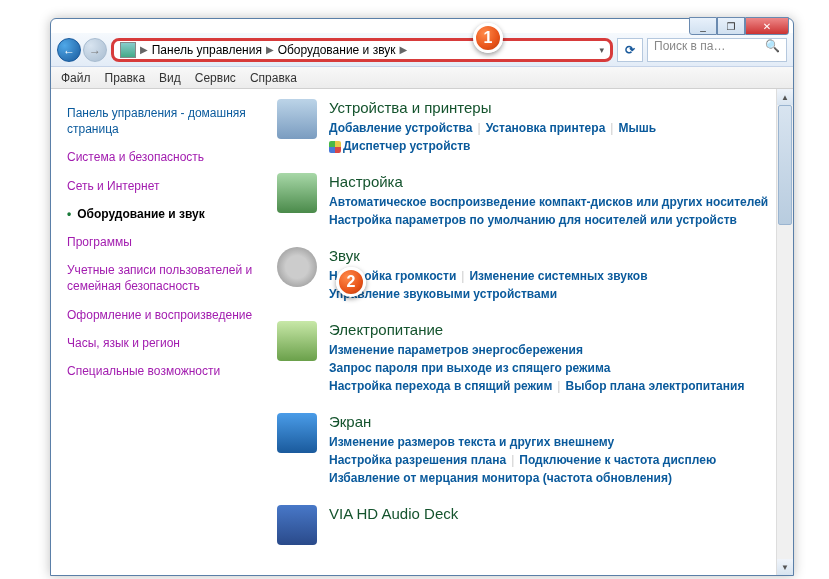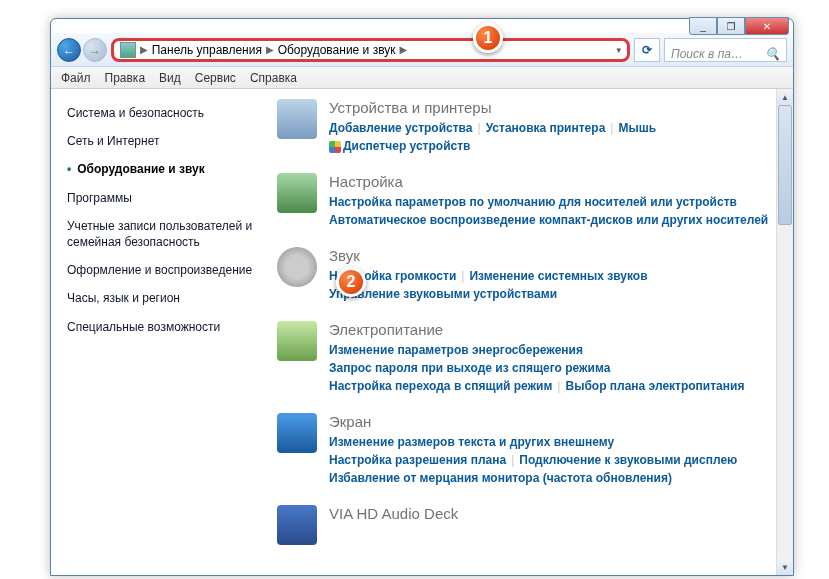--- a/index.html
+++ b/index.html
@@ -77,24 +77,24 @@
 .addr-icon { width:16px; height:16px; background: linear-gradient(#8cc, #4a8); border:1px solid #888; }
 .addr-sep { color: #666; font-size: 10px; }
 .addr-drop { margin-left: auto; color:#555; font-size:9px; }
 .refresh-btn {
   width: 26px; height: 24px;
   background: #fff; border: 1px solid #b5c8de;
   display:flex; align-items:center; justify-content:center;
   color:#1a5a9c; font-weight:bold;
 }
 .search {
-  width: 123px; height: 24px;
+  width: 140px; height: 24px;
   background:#fff; border:1px solid #b5c8de;
-  display:flex; align-items:flex-end; padding:0 6px;
-  color:#888; font-style:italic;
+  display:flex; align-items:flex-start; padding:0 6px;
+  color:#888; 
 }
 .search span:last-child { margin-left:auto; color:#4a8fd8; }
 .menu-row {
   height: 22px;
   background: linear-gradient(#f8f8f8,#ececec);
   border-bottom: 1px solid #d0d0d0;
   display:flex; align-items:center; gap:14px;
   padding: 0 10px;
 }
 .menu-row span { color:#333; }
@@ -102,21 +102,21 @@
   display:flex;
   height: calc(100% - 70px);
 }
 .sidebar {
   width: 218px;
   padding: 12px 0 12px 16px;
   background:#fff;
 }
 .sidebar a {
   display:block;
-  color:#0f172a;
+  color:#a21caf;
   text-decoration:none;
   padding: 4px 0;
   line-height: 1.35;
 }
 .sidebar a.head { color:#0a5a9c; }
 .sidebar a.active { color:#000; font-weight:bold; }
 .sidebar a.active::before {
   content:"•"; color:#1a7a3a; margin-right:6px;
 }
 .sidebar .group { margin-bottom: 4px; }
@@ -133,21 +133,21 @@
   margin-bottom: 18px;
 }
 .cat-icon { width:40px; height:40px; flex-shrink:0; border-radius:4px; }
 .ic-dev { background: linear-gradient(#bcd4e8,#7a9cc0); }
 .ic-auto { background: linear-gradient(#a8d8a8,#4a8a4a); }
 .ic-snd { background: radial-gradient(circle,#ccc 40%,#888 100%); border-radius:50%; }
 .ic-pwr { background: linear-gradient(#c8e8a8,#6aa04a); }
 .ic-scr { background: linear-gradient(#4a9ce8,#1a5a9c); }
 .ic-via { background: linear-gradient(#4878c8,#2a4a8a); }
 .cat-body { flex:1; }
-.cat-title { font-size:15px; color:#737373; margin-bottom:3px; }
+.cat-title { font-size:15px; color:#14532d; margin-bottom:3px; }
 .cat-links { line-height:1.5; }
 .cat-links a { color:#0a5a9c; text-decoration:none;font-weight:bold; }
 .cat-links .sep { color:#ccc; margin:0 5px; }
 .shield { display:inline-block; width:12px; height:12px; background:conic-gradient(#e8c848 0 25%, #d84848 25% 50%, #4878d8 50% 75%, #48b848 75% 100%); border-radius:2px; vertical-align:middle; margin-right:2px;}
 .vscroll {
   position:absolute; right:0; top:70px; bottom:0; width:17px;
   background:#f0f0f0; border-left:1px solid #ddd;
 }
 .vscroll-thumb { position:absolute; left:1px; right:1px; top:16px; height:120px; background:linear-gradient(#d8e4f0,#b8ccdf); border:1px solid #9ab4d0; border-radius:2px; }
 .vscroll-btn { position:absolute; left:0; right:0; height:16px; background:linear-gradient(#f0f4fa,#d8e4f0); display:flex; align-items:center; justify-content:center; font-size:8px; color:#555;}
@@ -203,20 +203,24 @@
     <span>Файл</span>
     <span>Правка</span>
     <span>Вид</span>
     <span>Сервис</span>
     <span>Справка</span>
   </div>
 
   <div class="body-area">
     <div class="sidebar" id="sidebar">
         <div class="group">
+          <a href="#" class="head">Панель управления -
+домашняя страница</a>
+        </div>
+        <div class="group">
           <a href="#">Система и безопасность</a>
         </div>
         <div class="group">
           <a href="#">Сеть и Интернет</a>
         </div>
         <div class="group">
           <a href="#" class="active">Оборудование и звук</a>
         </div>
         <div class="group">
           <a href="#">Программы</a>
@@ -243,22 +247,22 @@
               <div><a href="#">Добавление устройства</a><span class="sep">|</span><a href="#">Установка принтера</a><span class="sep">|</span><a href="#">Мышь</a></div>
               <div><a href="#"><span class="shield"></span>Диспетчер устройств</a></div>
             </div>
           </div>
         </div>
         <div class="cat">
           <div class="cat-icon ic-auto"></div>
           <div class="cat-body">
             <div class="cat-title">Настройка</div>
             <div class="cat-links">
+              <div><a href="#">Автоматическое воспроизведение компакт-дисков или других носителей</a></div>
               <div><a href="#">Настройка параметров по умолчанию для носителей или устройств</a></div>
-              <div><a href="#">Автоматическое воспроизведение компакт-дисков или других носителей</a></div>
             </div>
           </div>
         </div>
         <div class="cat">
           <div class="cat-icon ic-snd"></div>
           <div class="cat-body">
             <div class="cat-title">Звук</div>
             <div class="cat-links">
               <div><a href="#">Настройка громкости</a><span class="sep">|</span><a href="#">Изменение системных звуков</a></div>
               <div><a href="#">Управление звуковыми устройствами</a></div>
@@ -275,21 +279,21 @@
               <div><a href="#">Настройка перехода в спящий режим</a><span class="sep">|</span><a href="#">Выбор плана электропитания</a></div>
             </div>
           </div>
         </div>
         <div class="cat">
           <div class="cat-icon ic-scr"></div>
           <div class="cat-body">
             <div class="cat-title">Экран</div>
             <div class="cat-links">
               <div><a href="#">Изменение размеров текста и других внешнему</a></div>
-              <div><a href="#">Настройка разрешения плана</a><span class="sep">|</span><a href="#">Подключение к звуковыми дисплею</a></div>
+              <div><a href="#">Настройка разрешения плана</a><span class="sep">|</span><a href="#">Подключение к частота дисплею</a></div>
               <div><a href="#">Избавление от мерцания монитора (частота обновления)</a></div>
             </div>
           </div>
         </div>
         <div class="cat">
           <div class="cat-icon ic-via"></div>
           <div class="cat-body">
             <div class="cat-title">VIA HD Audio Deck</div>
             <div class="cat-links"></div>
           </div>

